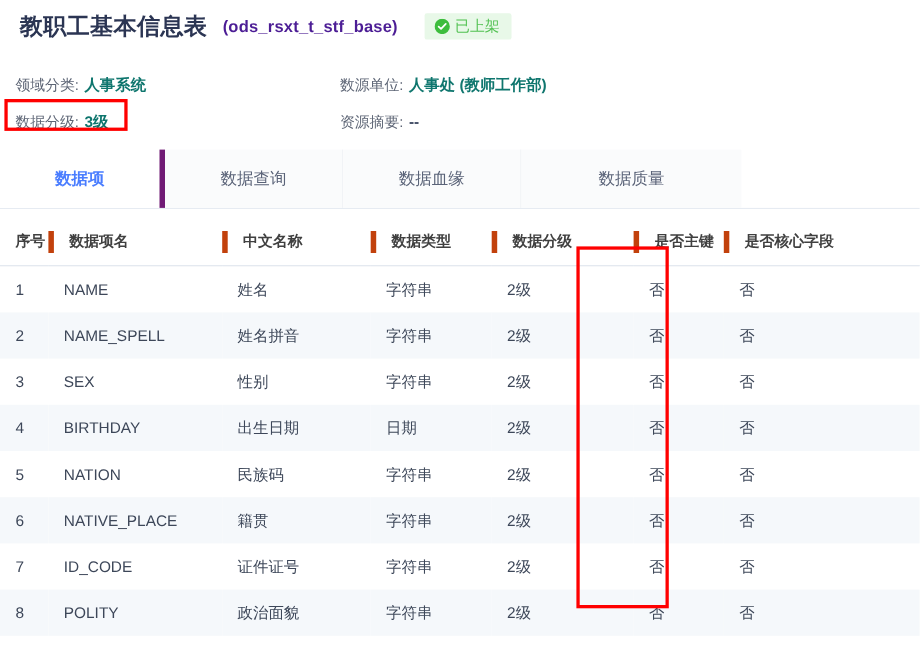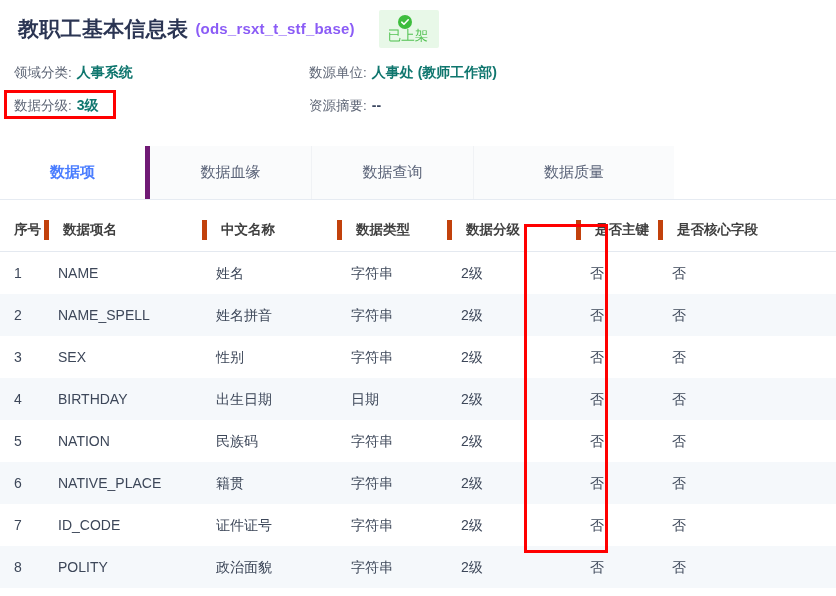--- a/index.html
+++ b/index.html
@@ -31,55 +31,54 @@
   }
   .title {
     font-size: 21px;
     font-weight: bold;
     color: #2b3553;
     letter-spacing: 0.3px;
   }
   .title-code {
     font-size: 15px;
     font-weight: bold;
-    color: #8b5cf6;
-    margin-left: 7px;
+    color: #4c1d95;
+    margin-left: 14px;
     letter-spacing: 0.2px;
   }
   .status-badge {
     margin-left: 24px;
     background: #e8f8e8;
     color: #54c254;
     font-size: 13.5px;
     padding: 5px 11px 5px 9px;
     border-radius: 2px;
     display: inline-flex;
     align-items: center;
     line-height: 1;
-    flex-direction: column;
   }
   .check-icon {
     width: 14px;
     height: 14px;
     margin-right: 5px;
     display: inline-block;
     flex: 0 0 auto;
   }
 
   
   .meta {
     position: relative;
     margin-top: 16px;
     padding-left: 14px;
     font-size: 14px;
   }
   .meta-row {
     display: flex;
     height: 33px;
-    align-items: flex-start;
+    align-items: flex-end;
   }
   .meta-cell {
     display: flex;
     align-items: baseline;
   }
   .meta-cell.col1 { width: 295px; }
   .meta-label {
     color: #5d6575;
     font-size: 13.5px;
   }
@@ -243,25 +242,25 @@
         <span class="meta-label">资源摘要:</span>
         <span class="meta-value dim">--</span>
       </span>
     </div>
   </div>
 
   <div class="tabbar">
     <div class="tab t0 active">
         <span>数据项</span>
       </div>
+    <div class="tab t2">
+        <span>数据查询</span>
+      </div>
     <div class="tab t3">
         <span>数据血缘</span>
-      </div>
-    <div class="tab t2">
-        <span>数据查询</span>
       </div>
     <div class="tab t4">
         <span>数据质量</span>
       </div>
   </div>
 
   <div class="table-wrap">
     <table class="grid">
       <colgroup>
         <col class="c-idx">

